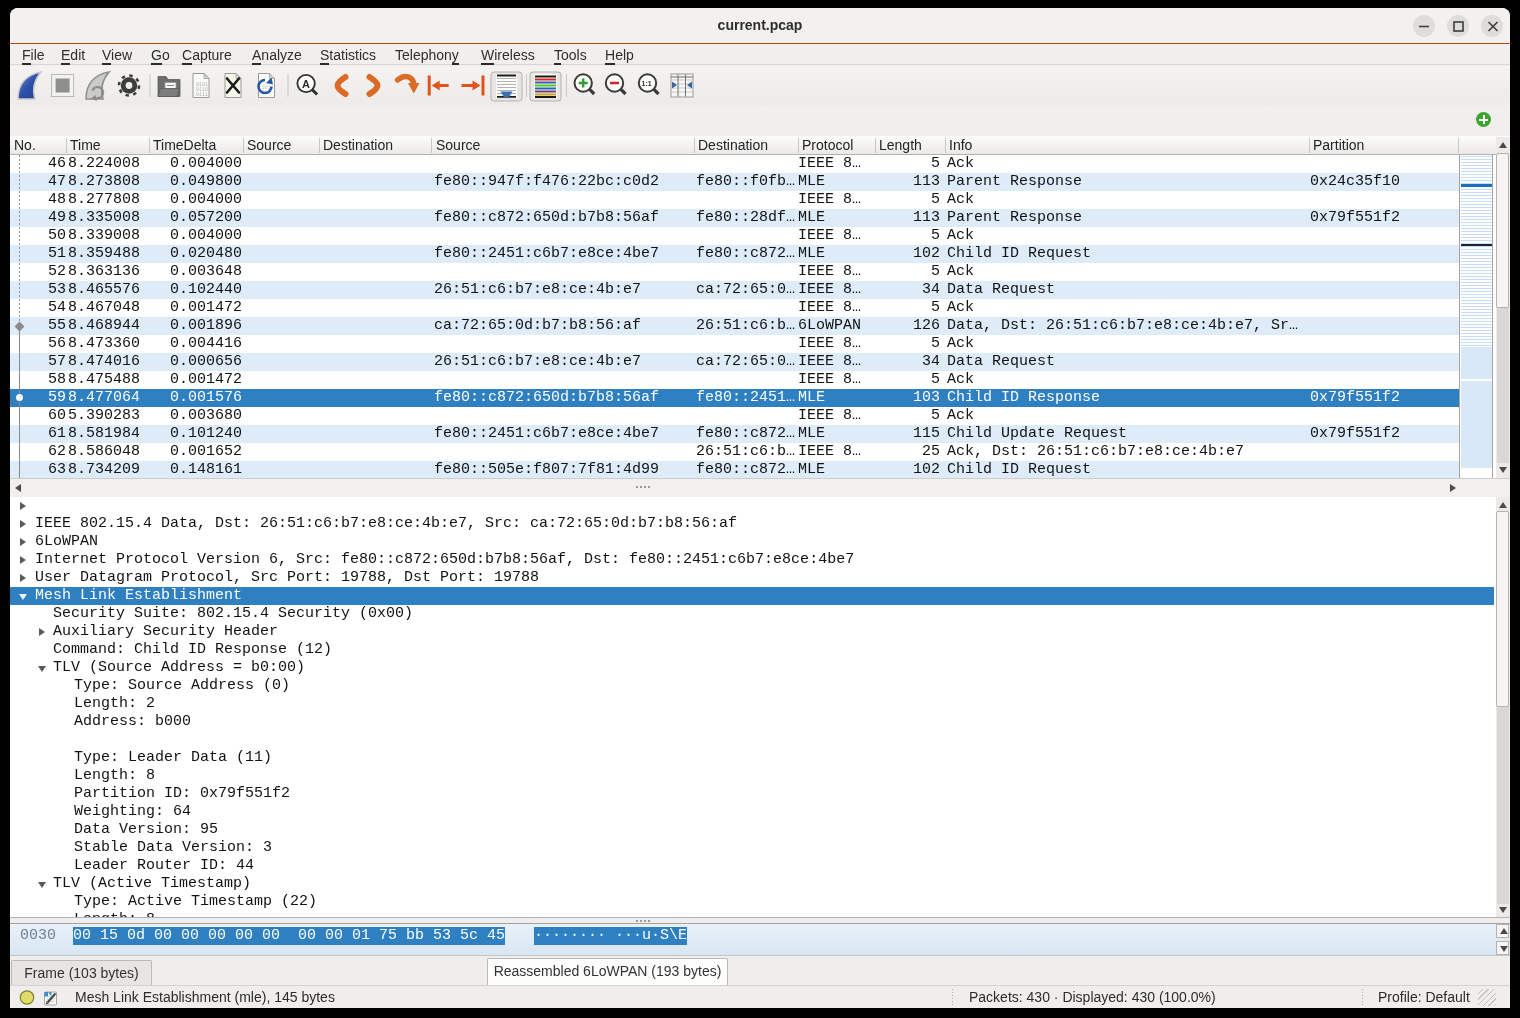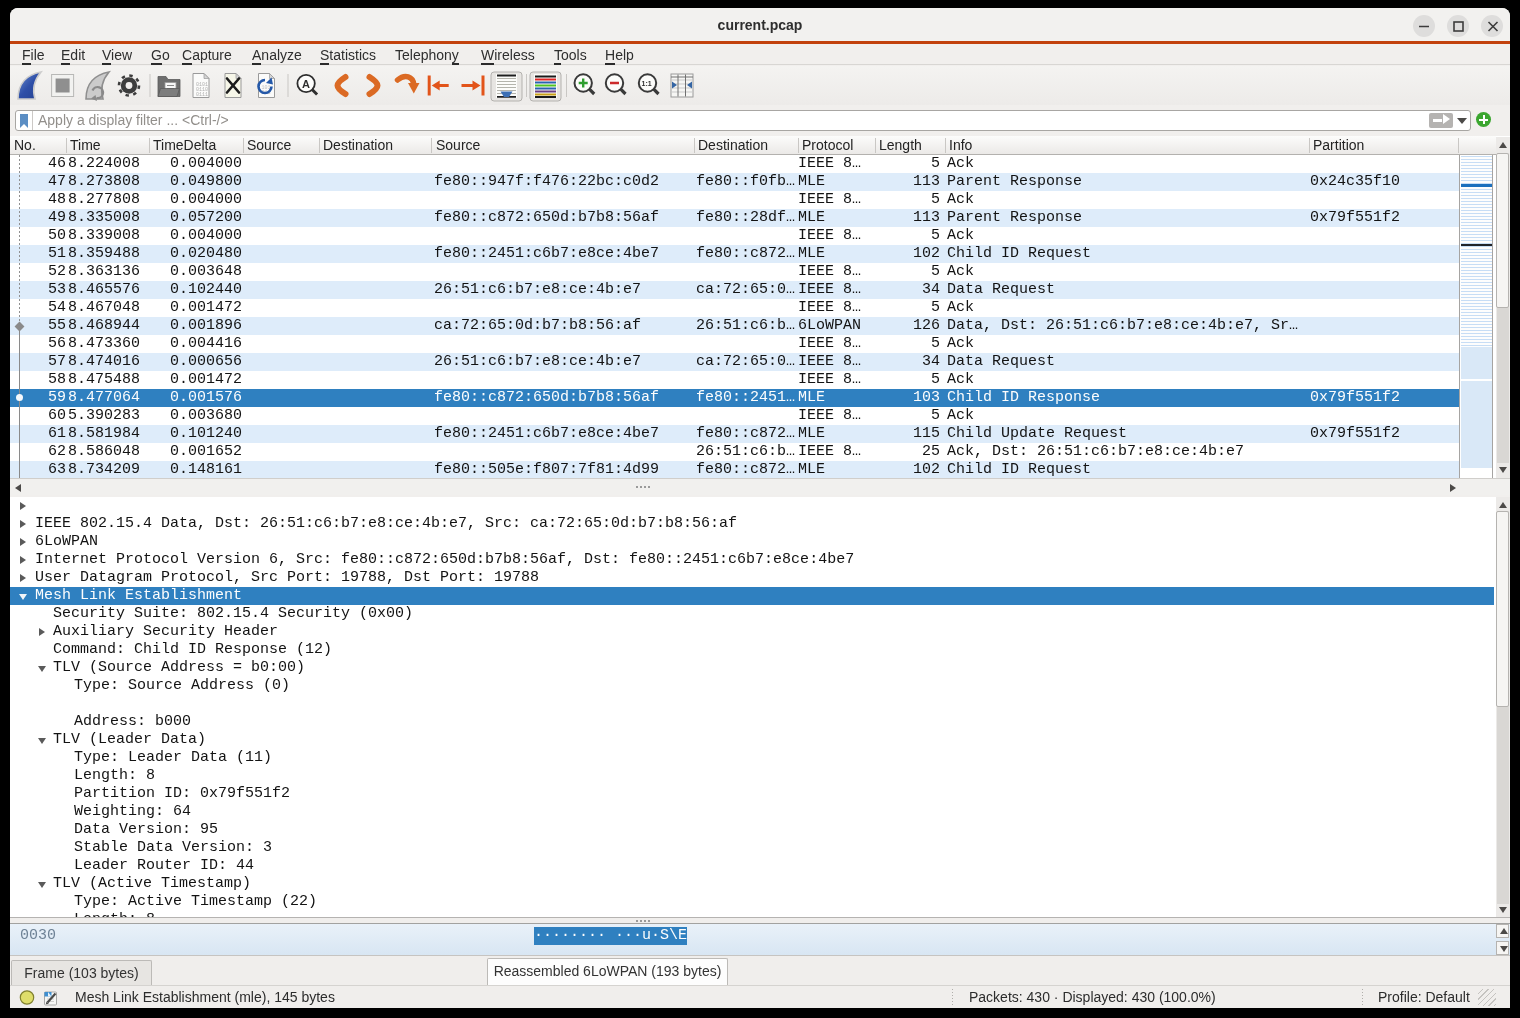--- a/index.html
+++ b/index.html
@@ -1,19 +1,19 @@
 <!DOCTYPE html>
 <html><head><meta charset="utf-8"><title>current.pcap</title><style>
 *{margin:0;padding:0;box-sizing:border-box}
 html,body{width:1520px;height:1018px;background:#000;overflow:hidden}
 body{font-family:"Liberation Sans",sans-serif}
 #win{position:absolute;left:10px;top:8px;width:1500px;height:1000px;background:#f1efed;border-radius:8px 8px 0 0;overflow:hidden}
 .abs{position:absolute}
 
-#title{position:absolute;left:0;top:0;width:1500px;height:36px;background:#f2f1ef;border-bottom:3px solid #c2410c}
+#title{position:absolute;left:0;top:0;width:1500px;height:36px;background:#f2f1ef;border-bottom:1px solid #c2410c}
 #title .t{position:absolute;left:0;top:9px;width:1500px;text-align:center;font-size:14px;font-weight:bold;color:#2e2e2e}
 .wbtn{position:absolute;top:7px;width:22px;height:22px;border-radius:11px;background:#dedddc}
 
 #menu{position:absolute;left:0;top:37px;width:1500px;height:20px;background:#f1efed;border-bottom:1px solid #d8d6d3;font-size:14px;color:#2e2e2e}
 #menu span{position:absolute;top:2px}
 #menu u{text-decoration:none;border-bottom:2px solid #2b2b2b}
 
 #tb{position:absolute;left:0;top:58px;width:1500px;height:39px;background:linear-gradient(#f4f3f1,#edebe9)}
 
 #fb{position:absolute;left:0;top:97px;width:1500px;height:31px;background:#f1efed}
@@ -252,29 +252,20 @@
           </g>
           <g stroke="#707070" stroke-width="1">
             <line x1="-4" y1="-11" x2="-4" y2="11"></line>
             <line x1="3.5" y1="-11" x2="3.5" y2="11"></line>
             <line x1="-11" y1="-8.5" x2="11" y2="-8.5"></line>
           </g>
           <path d="M-10,-4 l5,3.5 l-5,3.5 z" fill="#3465a4"></path>
           <path d="M10,-4 l-5,3.5 l5,3.5 z" fill="#3465a4"></path>
         </g>
 </svg></div>
-<div id="fb">
-<div id="fbox">
-        <div id="fbook"></div>
-        <div id="fsep"></div>
-        <span id="fph">Apply a display filter ... &lt;Ctrl-/&gt;</span>
-        <div id="fgo"></div>
-        <div id="fdd"></div>
-      </div>
-</div>
 <div id="fplus"></div>
 <div id="plist">
 <div id="phead">
 <span style="left:4px">No.</span>
         <span style="left:60px">Time</span>
         <span style="left:143px">TimeDelta</span>
         <span style="left:237px">Source</span>
         <span style="left:313px">Destination</span>
         <span style="left:426px">Source</span>
         <span style="left:688px">Destination</span>
@@ -518,26 +509,25 @@
 <div class="dl" style="top:144px">
         <span class="c" style="left:43px">Command: Child ID Response (12)</span>
       </div>
 <div class="dl" style="top:162px">
         <span class="trd" style="left:28px"></span>
         <span class="c" style="left:43px">TLV (Source Address = b0:00)</span>
       </div>
 <div class="dl" style="top:180px">
         <span class="c" style="left:64px">Type: Source Address (0)</span>
       </div>
+<div class="dl" style="top:198px">
+        <span class="c" style="left:64px">Length: 2</span>
+      </div>
 <div class="dl" style="top:216px">
         <span class="c" style="left:64px">Address: b000</span>
-      </div>
-<div class="dl" style="top:234px">
-        <span class="trd" style="left:28px"></span>
-        <span class="c" style="left:43px">TLV (Leader Data)</span>
       </div>
 <div class="dl" style="top:252px">
         <span class="c" style="left:64px">Type: Leader Data (11)</span>
       </div>
 <div class="dl" style="top:270px">
         <span class="c" style="left:64px">Length: 8</span>
       </div>
 <div class="dl" style="top:288px">
         <span class="c" style="left:64px">Partition ID: 0x79f551f2</span>
       </div>
@@ -568,20 +558,21 @@
 <div class="sbarrow ard" style="bottom:5px"></div>
 <div class="track" style="left:1px;top:14px;width:12px;height:393px"></div>
 <div class="thumb" style="left:0px;top:14px;width:13px;height:196px"></div>
 </div>
 </div>
 <div id="hexsplit">
       <div style="position:absolute;left:626px;top:2px;width:16px;height:2px;background:repeating-linear-gradient(to right,#9a9a9a 0 2px,transparent 2px 4px)"></div>
     </div>
 <div id="hex">
 <span class="off">0030</span>
+<span class="hsel" style="left:63px;width:432px">00 15 0d 00 00 00 00 00  00 00 01 75 bb 53 5c 45</span>
 <span class="hsel" style="left:524px;width:153px">········ ···u·S\E</span>
 <div style="position:absolute;left:1486px;top:0px;width:13px;height:14px;background:#f6f5f3;border:1px solid #b5b3b0">
 <div class="sbarrow aru" style="top:3px;left:2.5px"></div>
       </div>
 <div style="position:absolute;left:1486px;top:17px;width:13px;height:14px;background:#f6f5f3;border:1px solid #b5b3b0">
 <div class="sbarrow ard" style="top:4px;left:2.5px"></div>
       </div>
 </div>
 <div id="tabs" style="border-top:1px solid #c6c4c1">
 <div class="tab" style="left:1px;width:141px">Frame (103 bytes)</div>

